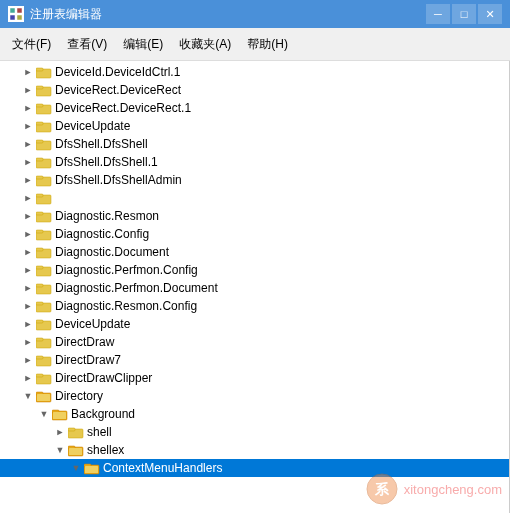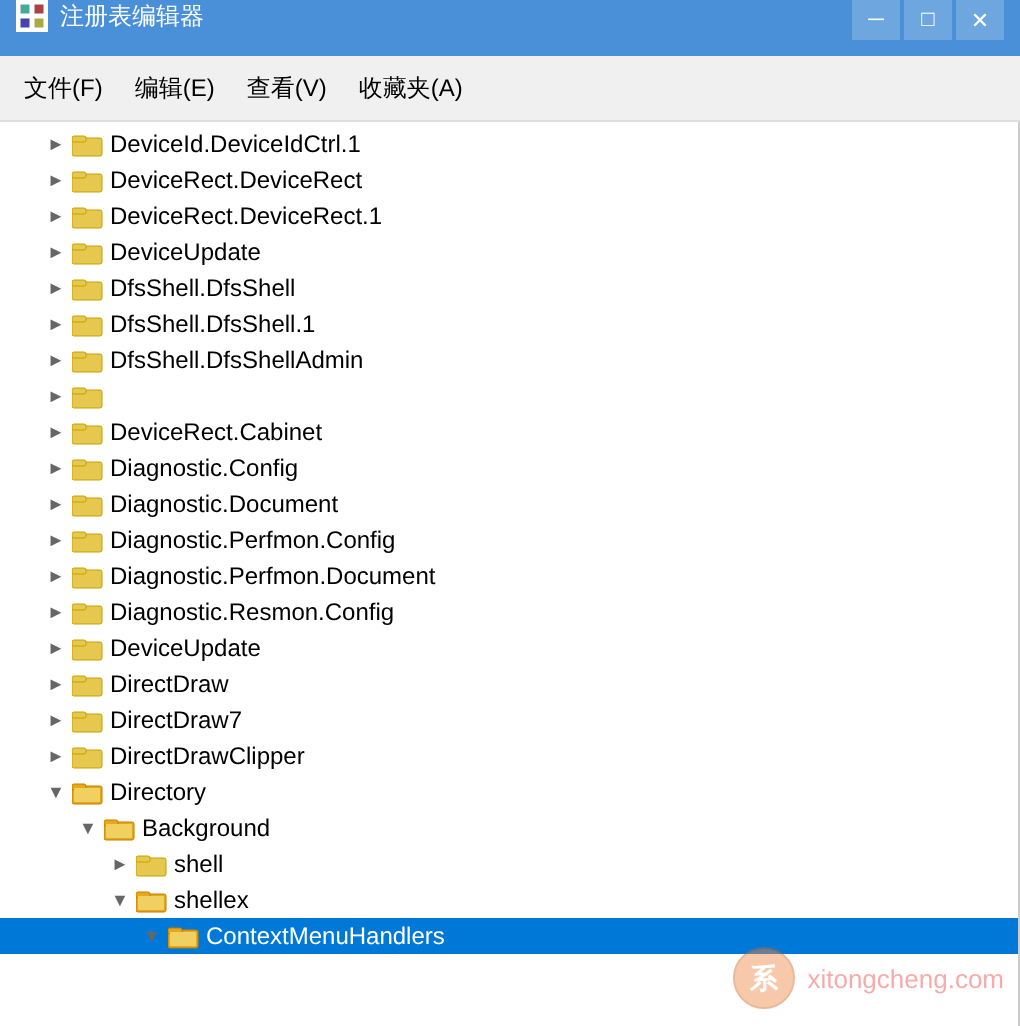--- a/index.html
+++ b/index.html
@@ -11,21 +11,21 @@
       height: 513px;
       overflow: hidden;
     }
 
     
     .title-bar {
       background: #4a90d9;
       color: #fff;
       height: 28px;
       display: flex;
-      align-items: flex-start;
+      align-items: center;
       padding: 0 8px;
       font-size: 12px;
     }
     .title-bar-icon {
       width: 16px;
       height: 16px;
       margin-right: 6px;
       background: #fff;
       display: inline-flex;
       align-items: center;
@@ -160,23 +160,24 @@
   <span>注册表编辑器</span>
   <div class="title-bar-controls">
     <button class="title-btn">─</button>
     <button class="title-btn">□</button>
     <button class="title-btn" style="background:rgba(255,255,255,0.2);">✕</button>
   </div>
 </div>
 
 <div class="menu-bar">
   <span class="menu-item">文件(F)</span>
+  <span class="menu-item">查看(V)</span>
   <span class="menu-item">编辑(E)</span>
-  <span class="menu-item">查看(V)</span>
   <span class="menu-item">收藏夹(A)</span>
+  <span class="menu-item">帮助(H)</span>
 </div>
 
 <div class="main-content">
   <div class="tree-panel" id="tree-panel">
 
   <div class="tree-item indent-1">
         <span class="expander">►</span>
         <span class="folder-icon">
           <svg class="folder-svg" viewBox="0 0 16 14" xmlns="http://www.w3.org/2000/svg">
     <rect x="0" y="4" width="15" height="9" rx="1" fill="#e6c84e" stroke="#c8a000" stroke-width="0.5"></rect>
@@ -264,21 +265,21 @@
       </div>
       <div class="tree-item indent-1">
         <span class="expander">►</span>
         <span class="folder-icon">
           <svg class="folder-svg" viewBox="0 0 16 14" xmlns="http://www.w3.org/2000/svg">
     <rect x="0" y="4" width="15" height="9" rx="1" fill="#e6c84e" stroke="#c8a000" stroke-width="0.5"></rect>
     <rect x="0" y="3" width="7" height="3" rx="1" fill="#e6c84e" stroke="#c8a000" stroke-width="0.5"></rect>
 
   </svg>
         </span>
-        <span class="item-label">DeviceRect.Cabinet</span>
+        <span class="item-label">Diagnostic.Resmon</span>
       </div>
       <div class="tree-item indent-1">
         <span class="expander">►</span>
         <span class="folder-icon">
           <svg class="folder-svg" viewBox="0 0 16 14" xmlns="http://www.w3.org/2000/svg">
     <rect x="0" y="4" width="15" height="9" rx="1" fill="#e6c84e" stroke="#c8a000" stroke-width="0.5"></rect>
     <rect x="0" y="3" width="7" height="3" rx="1" fill="#e6c84e" stroke="#c8a000" stroke-width="0.5"></rect>
 
   </svg>
         </span>

